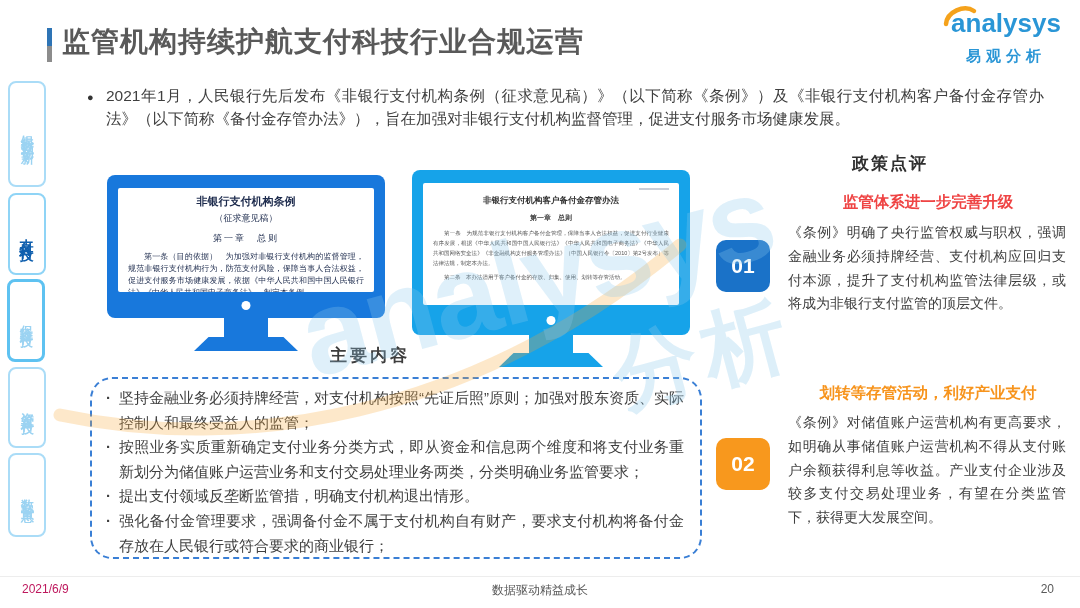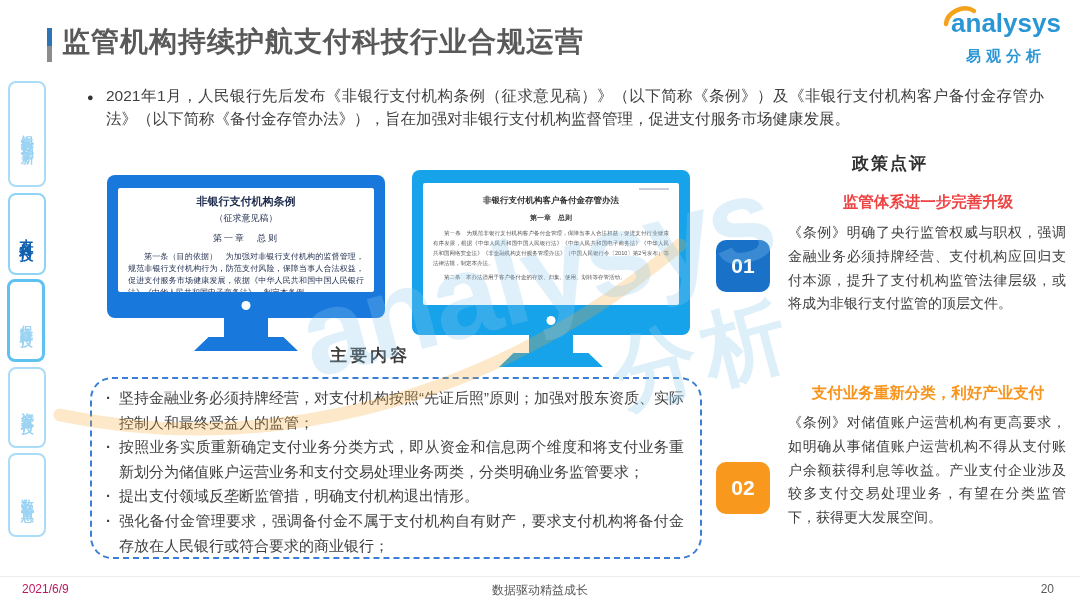--- a/index.html
+++ b/index.html
@@ -85,21 +85,21 @@
   .db-list li{position:relative; padding-left:15px; font-size:15px; line-height:1.64;
     color:#3f3f3f; text-align:justify;}
   .db-list li::before{content:"·"; position:absolute; left:2px; font-weight:bold; color:#3f3f3f;}
 
   
   .policy-title{position:absolute; left:715px; top:152px; width:350px; text-align:center;
     font-size:17px; font-weight:bold; color:#2f2f2f; letter-spacing:2px;}
   .badge{position:absolute; width:54px; height:52px; border-radius:10px; color:#fff;
     font-size:21px; font-weight:bold; display:flex; align-items:center; justify-content:center; z-index:4;}
   .badge1{left:716px; top:240px; background:#1a72c8;}
-  .badge2{left:716px; top:438px; background:#f8981d;margin-top:24px;}
+  .badge2{left:716px; top:438px; background:#f8981d;}
   .sec-head{position:absolute; left:788px; width:280px; text-align:center; font-size:15.5px;
     font-weight:bold; white-space:nowrap;}
   .sh1{top:192px; color:#ef4444;}
   .sh2{top:383px; color:#f7941d;}
   .sec-body{position:absolute; left:788px; width:278px; font-size:14px; line-height:1.7;
     text-align:justify; color:#3f3f3f;}
   .sb1{top:221px;}
   .sb2{top:411px;}
 
   
@@ -187,21 +187,21 @@
     </ul>
   </div>
 
   <div class="policy-title">政策点评</div>
 
   <div class="badge badge1">01</div>
   <div class="sec-head sh1">监管体系进一步完善升级</div>
   <p class="sec-body sb1">《条例》明确了央行监管权威与职权，强调金融业务必须持牌经营、支付机构应回归支付本源，提升了支付机构监管法律层级，或将成为非银行支付监管的顶层文件。</p>
 
   <div class="badge badge2">02</div>
-  <div class="sec-head sh2">支付业务重新分类，利好产业支付</div>
+  <div class="sec-head sh2">划转等存管活动，利好产业支付</div>
   <p class="sec-body sb2">《条例》对储值账户运营机构有更高要求，如明确从事储值账户运营机构不得从支付账户余额获得利息等收益。产业支付企业涉及较多支付交易处理业务，有望在分类监管下，获得更大发展空间。</p>
 
   <div class="footer-rule"></div>
   <div class="footer-date">2021/6/9</div>
   <div class="footer-center">数据驱动精益成长</div>
   <div class="footer-page">20</div>
 
 </div>
 
 </body></html>

